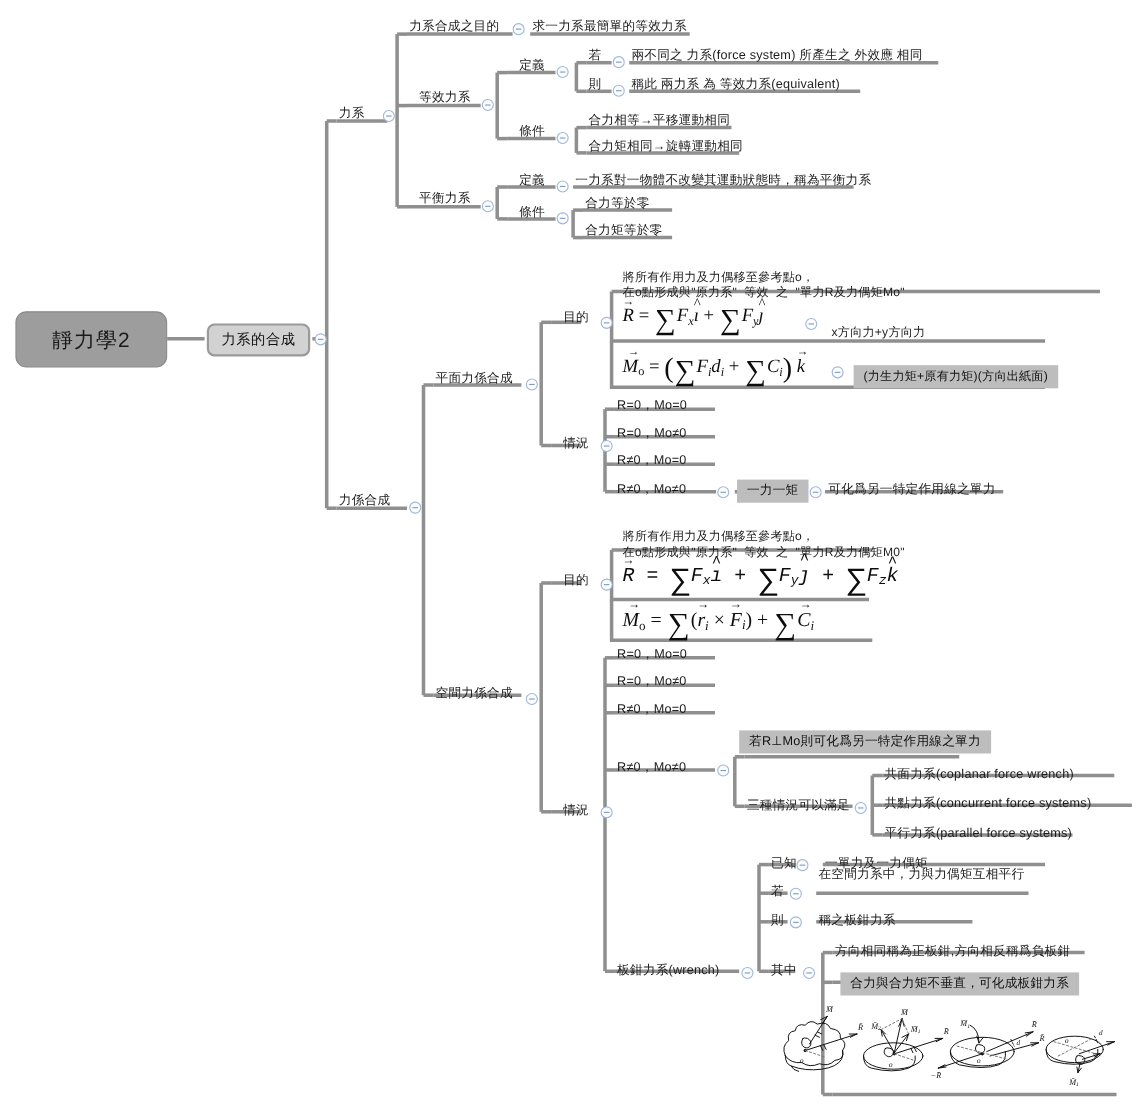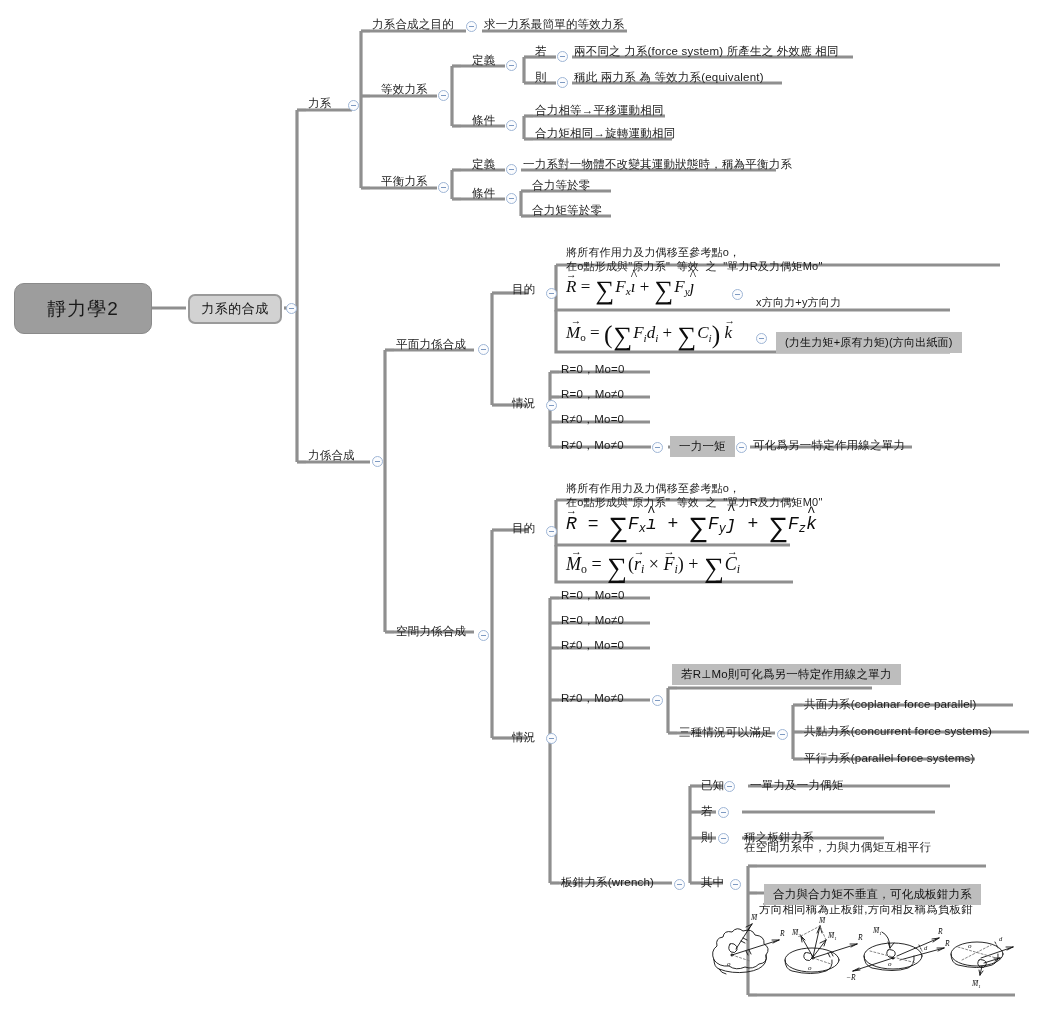--- a/index.html
+++ b/index.html
@@ -410,42 +410,42 @@
   <div class="topic" style="left:512px;top:730px;">情況</div>
   <div class="toggle" style="left:546px;top:733px;"></div>
   <div class="topic" style="left:561px;top:588px;">R=0，Mo=0</div>
   <div class="topic" style="left:561px;top:613px;">R=0，Mo≠0</div>
   <div class="topic" style="left:561px;top:638px;">R≠0，Mo=0</div>
   <div class="topic" style="left:561px;top:691px;">R≠0，Mo≠0</div>
   <div class="toggle" style="left:652px;top:695px;"></div>
   <div class="topic hl" style="left:672px;top:664px;">若R⊥Mo則可化爲另一特定作用線之單力</div>
   <div class="topic" style="left:679px;top:725px;">三種情況可以滿足</div>
   <div class="toggle" style="left:777px;top:729px;"></div>
-  <div class="topic" style="left:804px;top:697px;">共面力系(coplanar force parallel)</div>
+  <div class="topic" style="left:804px;top:697px;">共面力系(coplanar force wrench)</div>
   <div class="topic" style="left:804px;top:724px;">共點力系(concurrent force systems)</div>
   <div class="topic" style="left:804px;top:751px;">平行力系(parallel force systems)</div>
 
   <div class="topic" style="left:561px;top:875px;">板鉗力系(wrench)</div>
   <div class="toggle" style="left:674px;top:879px;"></div>
 
   <div class="topic" style="left:701px;top:778px;text-align:center;">已知</div>
   <div class="toggle" style="left:724px;top:781px;"></div>
   <div class="topic" style="left:750px;top:778px;">一單力及一力偶矩</div>
 
   <div class="topic" style="left:701px;top:804px;">若</div>
   <div class="toggle" style="left:718px;top:807px;"></div>
-  <div class="topic" style="left:744px;top:840px;text-align:right;">在空間力系中，力與力偶矩互相平行</div>
+  <div class="topic" style="left:744px;top:788px;text-align:right;">在空間力系中，力與力偶矩互相平行</div>
 
   <div class="topic" style="left:701px;top:830px;">則</div>
   <div class="toggle" style="left:718px;top:833px;"></div>
   <div class="topic" style="left:744px;top:830px;">稱之板鉗力系</div>
 
   <div class="topic" style="left:701px;top:875px;">其中</div>
   <div class="toggle" style="left:730px;top:879px;"></div>
-  <div class="topic" style="left:759px;top:858px;margin-top:44px;">方向相同稱為正板鉗,方向相反稱爲負板鉗</div>
+  <div class="topic" style="left:759px;top:858px;">方向相同稱為正板鉗,方向相反稱爲負板鉗</div>
   <div class="topic hl" style="left:764px;top:884px;">合力與合力矩不垂直，可化成板鉗力系</div>
 
   <div class="drawing" style="left:700px;top:908px;width:315px;height:82px;">
     <svg width="315" height="82" viewBox="0 0 315 82" xmlns="http://www.w3.org/2000/svg">
       <g fill="none" stroke="#111" stroke-width="0.9" stroke-linejoin="round" stroke-linecap="round">
 
         <path d="M14 52 q-4 -9 3 -14 q-2 -8 6 -9 q1 -7 9 -5 q5 -6 11 -1 q9 -3 12 4 q10 1 9 9 q7 4 2 11 q2 8 -7 9 q-6 6 -14 3 q-9 4 -16 -1 q-10 1 -15 -6 z"></path>
         <path d="M14 52 q0 7 5 9 q13 5 28 3 q14 -2 18 -9 q2 -4 1 -8"></path>
         <path d="M19 61 q2 4 7 5"></path>
         <path d="M30 36 q-3 5 1 8 q4 2 6 -2 q1 -4 -3 -6 q-3 -1 -4 0z"></path>

